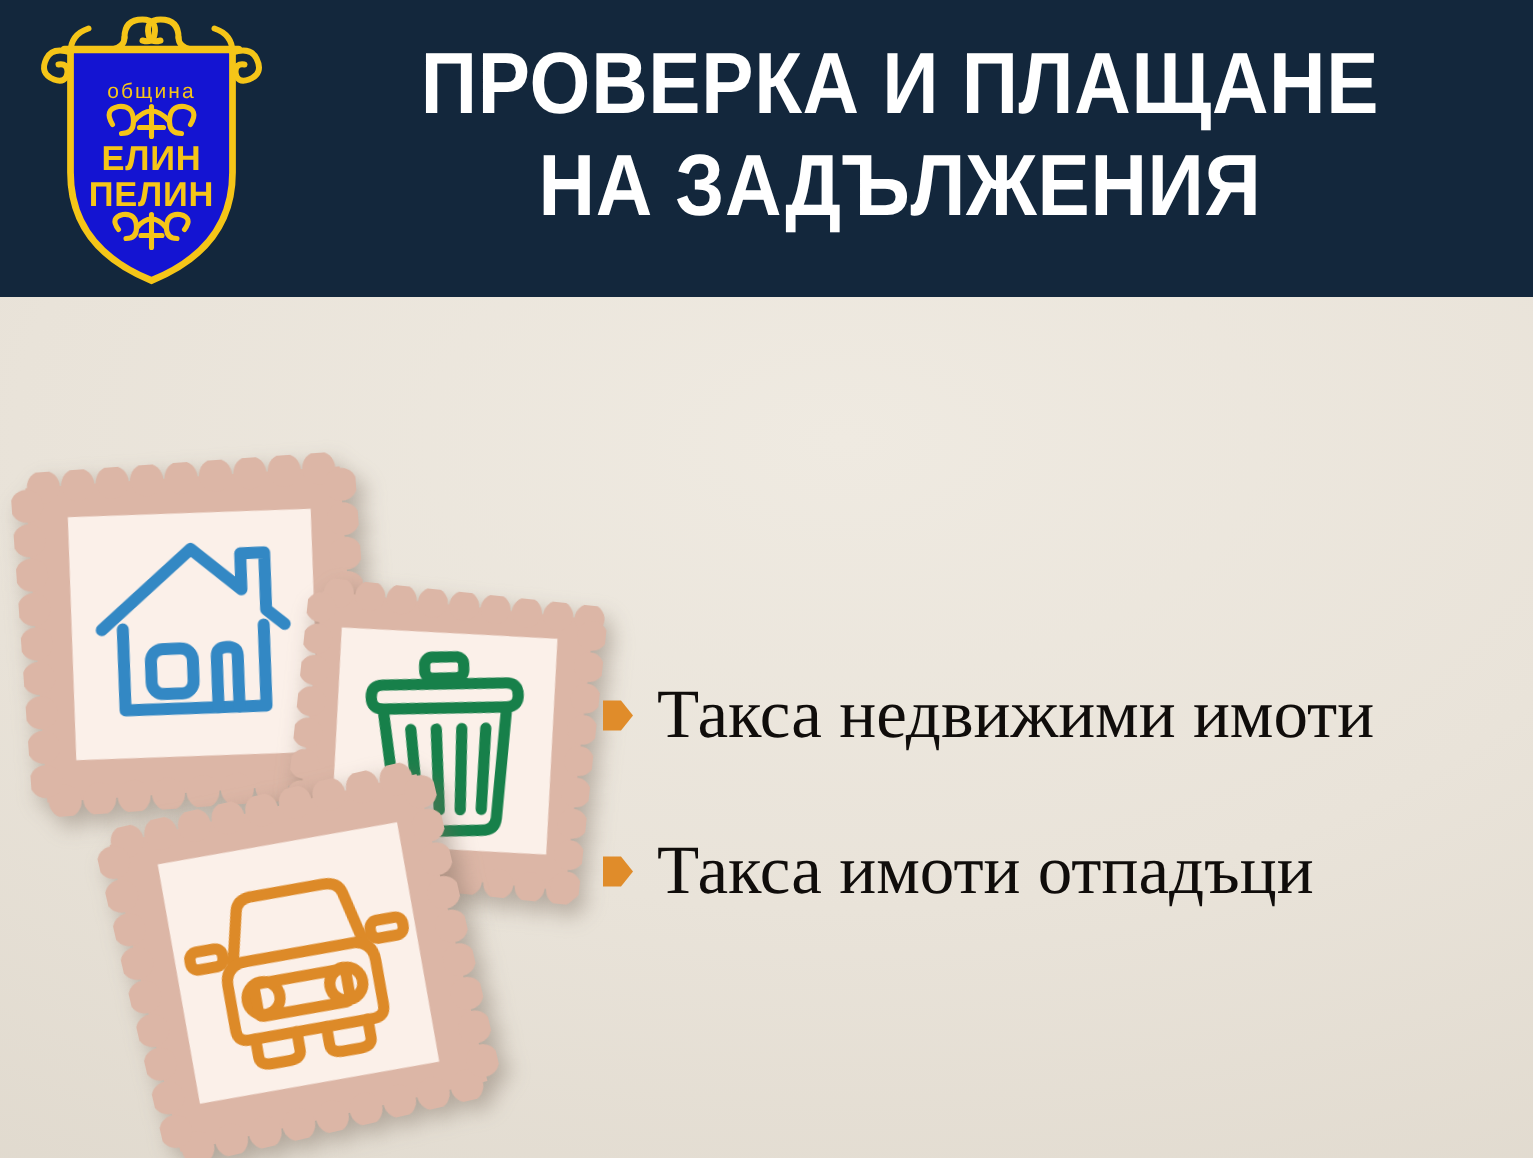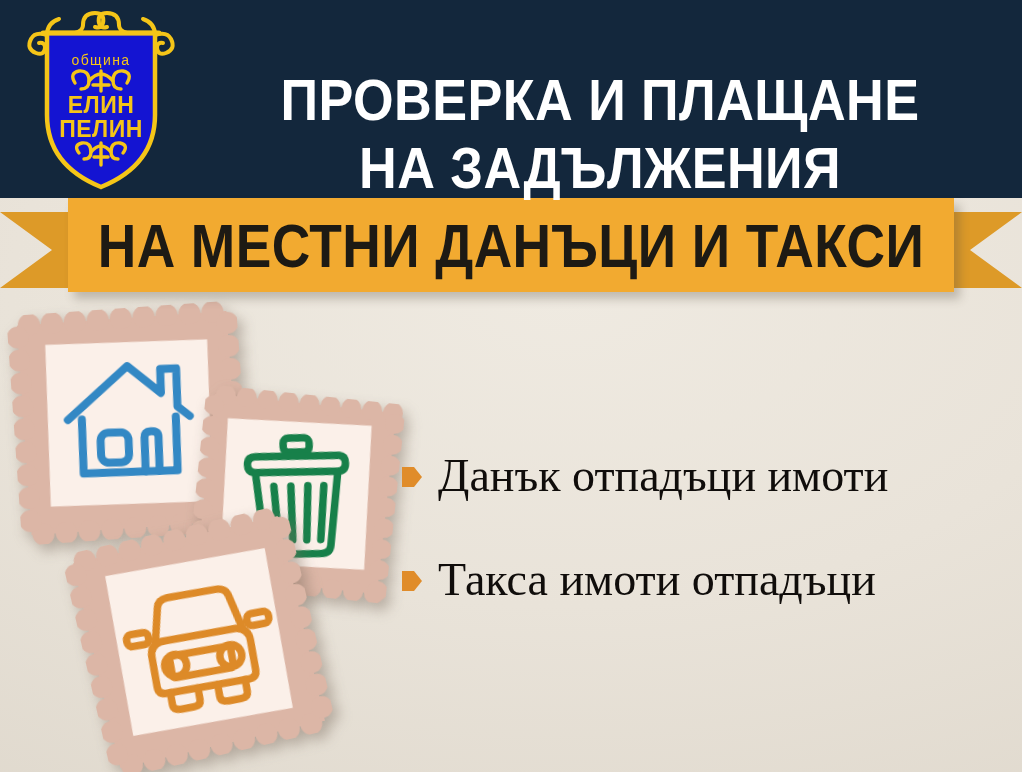--- a/index.html
+++ b/index.html
@@ -44,21 +44,20 @@
   .crest svg { display: block; width: 168px; height: 188px; }
 
   
   .title-block {
     position: absolute;
     left: 190px; top: 22px;
     width: 820px;
     z-index: 7;
     text-align: center;
     color: #ffffff;
-    margin-top: 44px;
   }
   .title-line {
     font-family: "Liberation Sans Narrow", "Liberation Sans", sans-serif;
     font-weight: 700;
     font-size: 58px;
     line-height: 68px;
     letter-spacing: 0.5px;
     transform: scaleX(0.90);
     transform-origin: center center;
     white-space: nowrap;
@@ -194,27 +193,20 @@
         <path d="M77 152 L91 152"></path>
       </g>
     </svg>
   </div>
 
   <div class="title-block">
     <div class="title-line">ПРОВЕРКА И ПЛАЩАНЕ</div>
     <div class="title-line">НА ЗАДЪЛЖЕНИЯ</div>
   </div>
 
-  <div class="ribbon">
-    <div class="ribbon-tail left"></div>
-    <div class="ribbon-tail right"></div>
-    <div class="ribbon-main">
-      <div class="ribbon-text">НА МЕСТНИ ДАНЪЦИ И ТАКСИ</div>
-    </div>
-  </div>
 
   <div class="stamp" style="left:14px; top:308px; width:230px; height:230px; transform:rotate(-4deg);">
     <svg viewBox="0 0 230 230" width="230" height="230" xmlns="http://www.w3.org/2000/svg">
       <defs>
         <pattern id="scallopH" width="230" height="230" patternUnits="userSpaceOnUse"></pattern>
       </defs>
 
       <g>
         <rect x="10" y="10" width="210" height="210" fill="#dcb6a6"></rect>
         <g fill="#dcb6a6">
@@ -395,21 +387,21 @@
   </div>
 
   <div class="list">
 
     <div class="list-item">
       <span class="bullet">
         <svg viewBox="0 0 20 24" width="20" height="24" xmlns="http://www.w3.org/2000/svg">
           <path d="M0 2 L12 2 L20 12 L12 22 L0 22 Z" fill="#e08c2a"></path>
         </svg>
       </span>
-      <span class="list-label">Данък отпадъци имоти</span>
+      <span class="list-label">Такса недвижими имоти</span>
     </div>
 
     <div class="list-item">
       <span class="bullet">
         <svg viewBox="0 0 20 24" width="20" height="24" xmlns="http://www.w3.org/2000/svg">
           <path d="M0 2 L12 2 L20 12 L12 22 L0 22 Z" fill="#e08c2a"></path>
         </svg>
       </span>
       <span class="list-label">Такса имоти отпадъци</span>
     </div>

